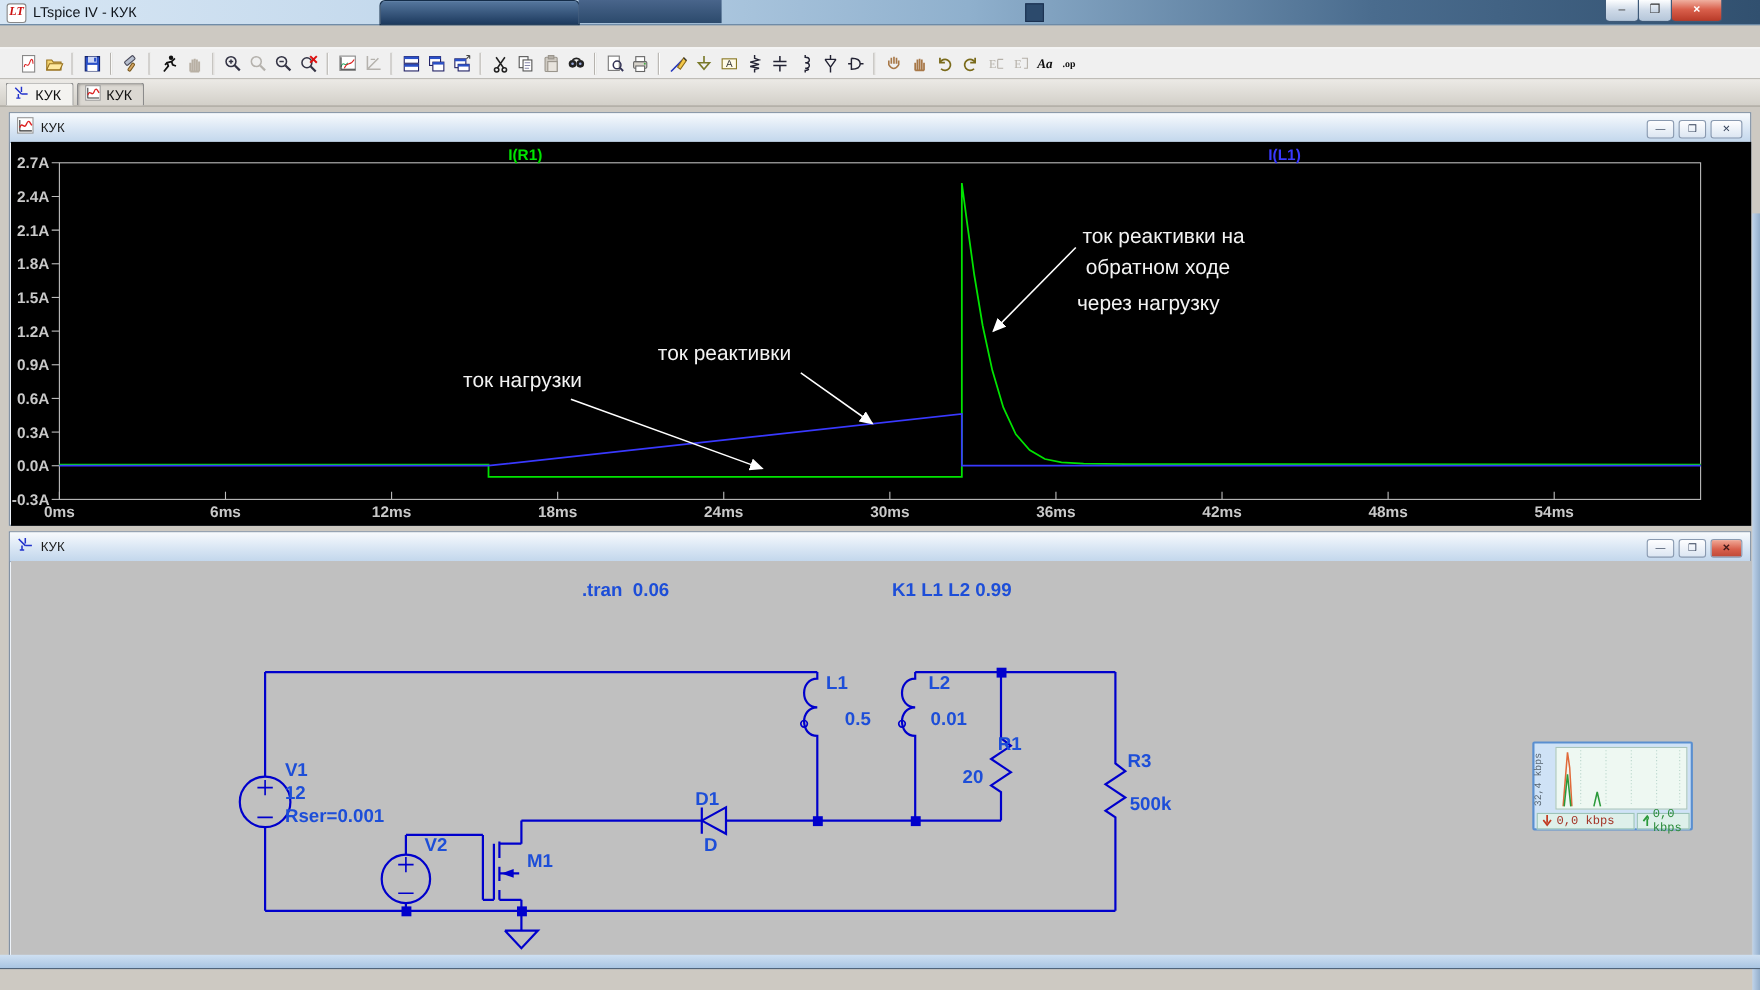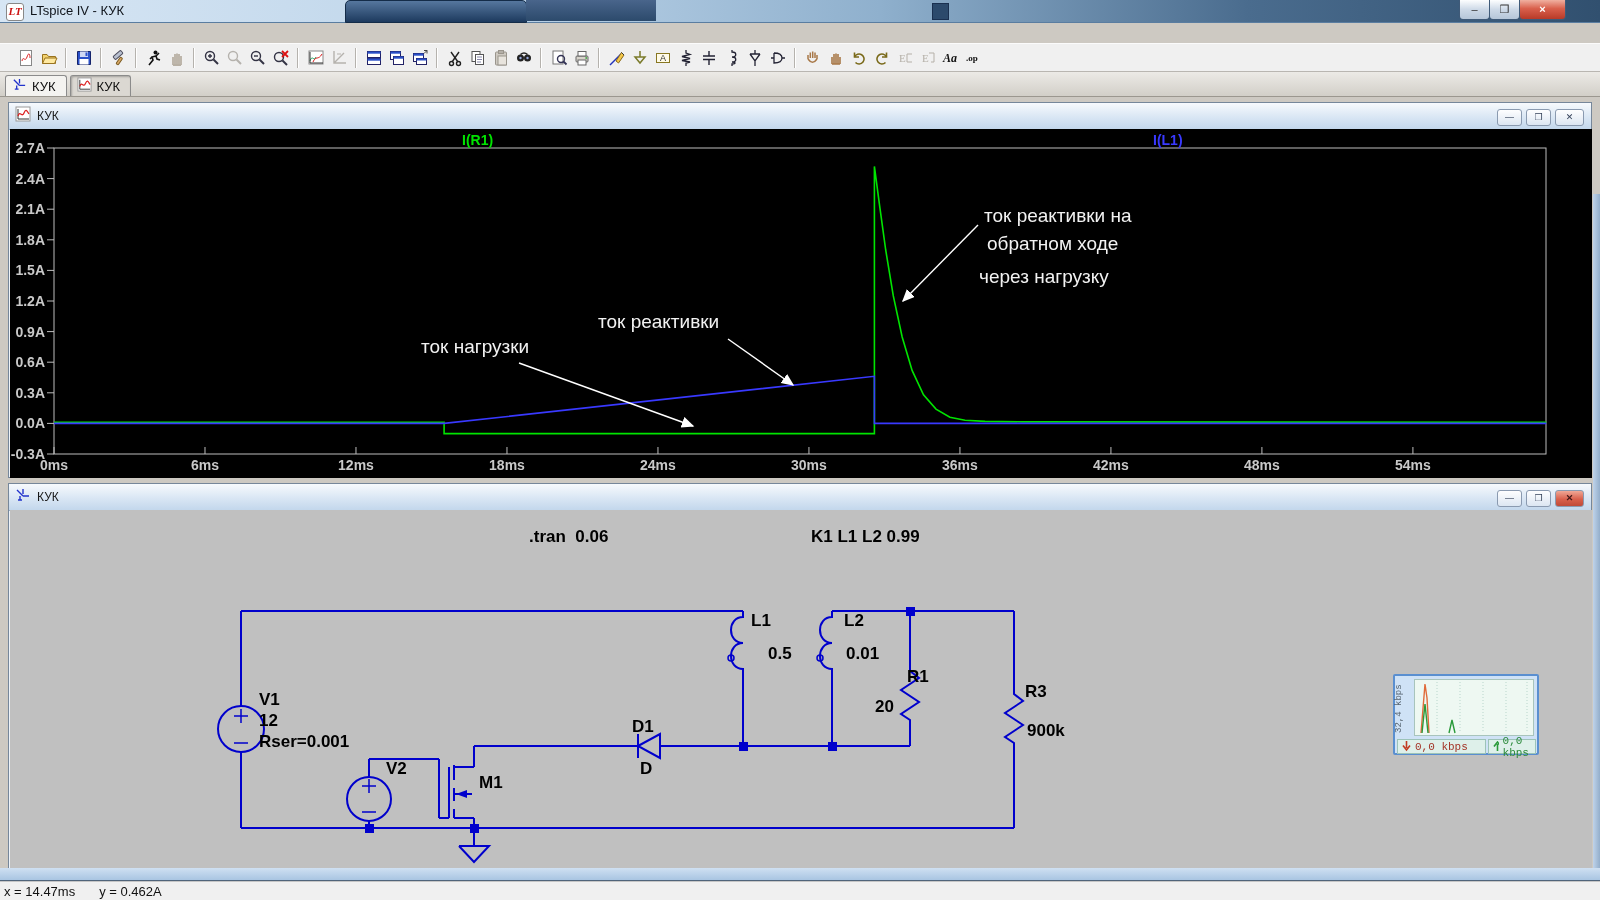--- a/index.html
+++ b/index.html
@@ -56,21 +56,21 @@
   
   #wave-win{left:8px;top:5px;width:1584px;height:376px;}
   #wave-content{position:absolute;left:1px;top:26px;width:1582px;height:349px;background:#000;overflow:hidden;}
   #plot-svg{position:absolute;left:0;top:0;}
   .trace-label{position:absolute;font:bold 14px "Liberation Sans",sans-serif;}
   .plot-ann{position:absolute;font:400 19px "Liberation Sans",sans-serif;color:#f2f2f2;white-space:pre;}
   text.tick{font:bold 14px "Liberation Sans",sans-serif;fill:#c9c9c9;}
   
   #schem-win{left:8px;top:386px;width:1584px;height:394px;}
   #schem-content{position:absolute;left:1px;top:26px;width:1582px;height:367px;background:#c0c0c0;overflow:hidden;}
-  .schem-label{position:absolute;font:bold 17px "Liberation Sans",sans-serif;color:#000000;white-space:pre;}
+  .schem-label{position:absolute;font:bold 17px "Liberation Sans",sans-serif;color:#1d4ed8;white-space:pre;}
   
   #net-widget{position:absolute;left:1393px;top:674px;width:146px;height:81px;background:#cfe2f6;
     border:2px solid #5a8fd0;border-radius:2px;box-sizing:border-box;font-family:Liberation Mono, monospace;}
   #net-graph{position:absolute;left:19px;top:3px;width:120px;height:57px;background:#eef8f2;border:1px solid #a8c4bc;box-sizing:border-box;}
   #net-scale{position:absolute;left:-26px;top:22px;width:60px;font-size:9px;color:#55636f;transform:rotate(-90deg);}
   .net-cell{position:absolute;top:63px;height:15px;background:#def0ea;border:1px solid #9cc3b8;
     font-size:11px;display:flex;align-items:center;box-sizing:border-box;gap:4px;padding-left:4px;}
   .net-down{left:2px;width:89px;color:#a33326;}
   .net-up{left:93px;width:48px;color:#2a8a3a;}
   
@@ -527,21 +527,21 @@
             <span class="schem-label" style="left: 469px; top: 263px;">M1</span>
             <span class="schem-label" style="left: 622px; top: 207px;">D1</span>
             <span class="schem-label" style="left: 630px; top: 249px;">D</span>
             <span class="schem-label" style="left: 741px; top: 101px;">L1</span>
             <span class="schem-label" style="left: 743px; top: 134px; margin-left: 15px;">0.5</span>
             <span class="schem-label" style="left: 834px; top: 101px;">L2</span>
             <span class="schem-label" style="left: 836px; top: 134px;">0.01</span>
             <span class="schem-label" style="left: 897px; top: 157px;">R1</span>
             <span class="schem-label" style="left: 865px; top: 187px;">20</span>
             <span class="schem-label" style="left: 1015px; top: 172px;">R3</span>
-            <span class="schem-label" style="left: 1017px; top: 211px;">900k</span>
+            <span class="schem-label" style="left: 1017px; top: 211px;">500k</span>
           </div>
       </div>
     </div>
 
     <div id="right-frame"></div>
   </div>
 
   <div id="net-widget">
     <div id="net-graph">
       <svg width="118" height="55">
@@ -566,17 +566,13 @@
     <div class="net-cell net-up">
       <svg width="9" height="11">
           <path d="M4.5,10 V3 M1,5.5 L4.5,1 L8,5.5" stroke="#2a9a3a" stroke-width="1.6" fill="none"></path>
         </svg>
       <span>0,0 kbps</span>
     </div>
   </div>
 
   <div id="bottom-frame"></div>
 
-  <div id="statusbar">
-    <span id="status-x">x = 14.47ms</span>
-    <span id="status-y">y = 0.462A</span>
-  </div>
 </div>
 
 </body></html>

